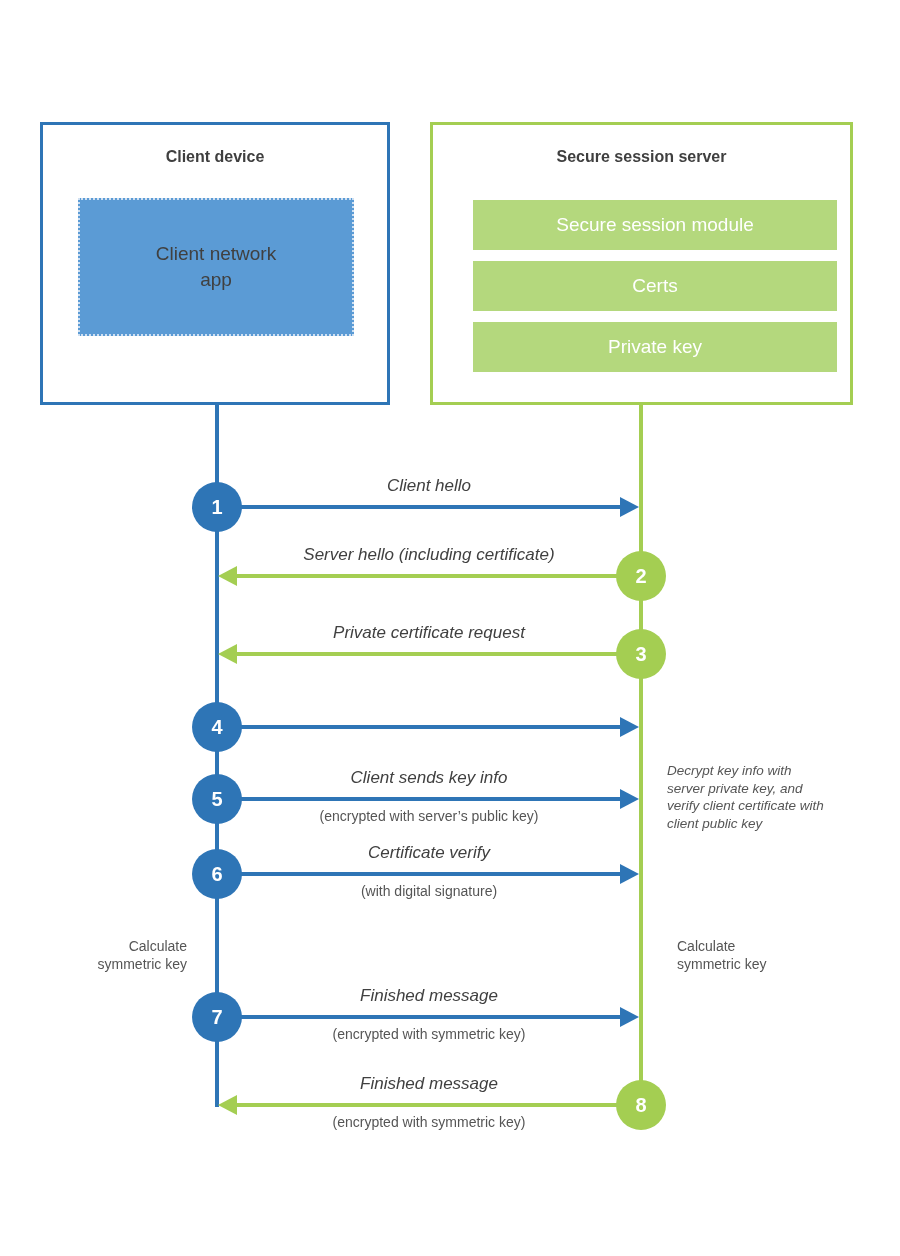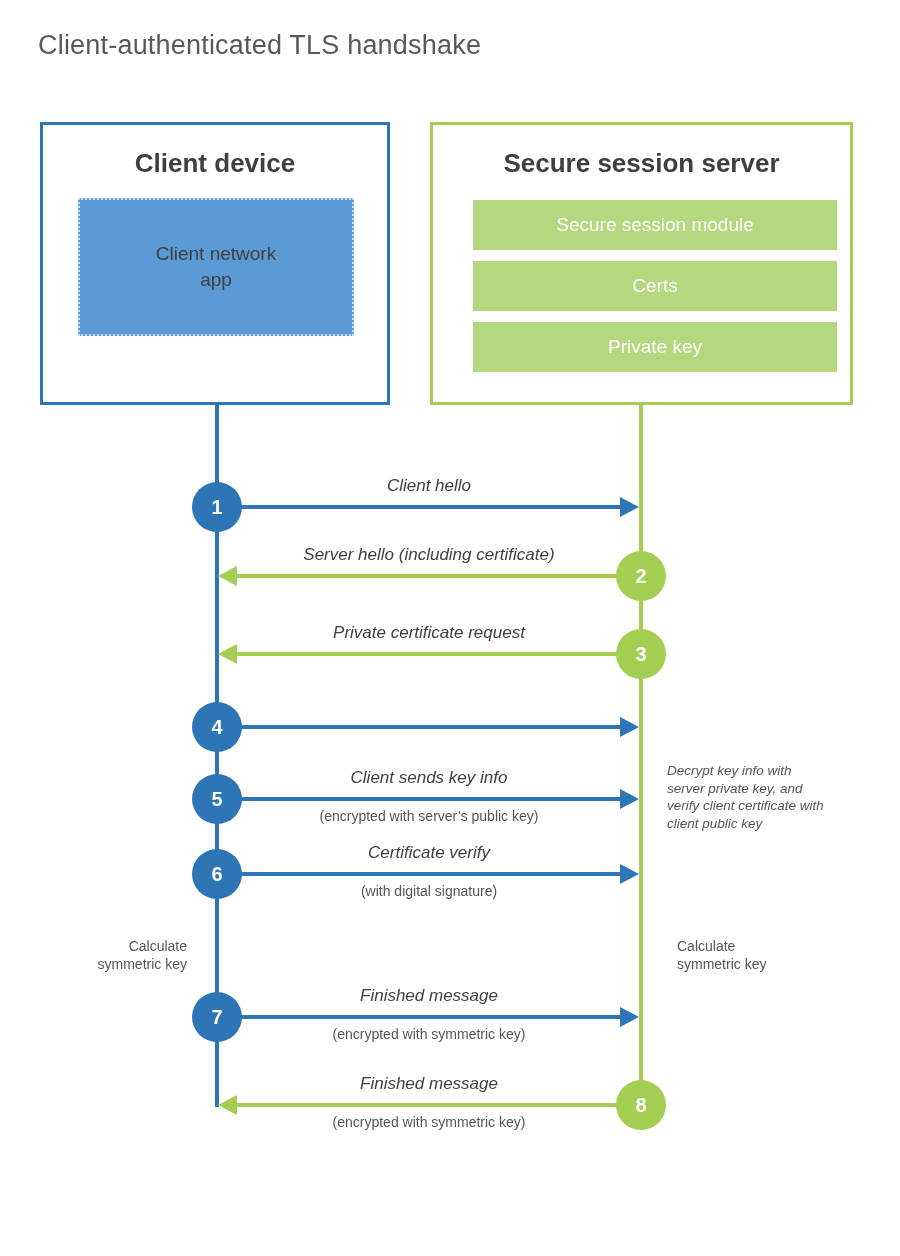--- a/index.html
+++ b/index.html
@@ -26,21 +26,21 @@
     top: 122px;
     height: 283px;
     background: #ffffff;
   }
   .actor.client { left: 40px; width: 350px; border: 3px solid #2e75b6; }
   .actor.server { left: 430px; width: 423px; border: 3px solid #a4ce52; }
   .actor-title {
     position: absolute;
     left: 0; right: 0; top: 23px;
     text-align: center;
-    font-size: 26px;
+    font-size: 16px;
     font-weight: 700;
     color: #3f3f3f;
   }
   .client-app {
     position: absolute;
     left: 35px; top: 73px;
     width: 276px; height: 138px;
     background: #5b9bd5;
     border: 2px dotted #cfe0f2;
     display: flex; align-items: center; justify-content: center;
@@ -122,21 +122,20 @@
   }
   .note-decrypt { left: 667px; top: 762px; width: 162px; font-style: italic; }
   .note-calc-left { left: 35px; top: 937px; width: 152px; text-align: right; font-size: 14px; }
   .note-calc-right { left: 677px; top: 937px; width: 130px; text-align: left; font-size: 14px; }
 </style>
 </head>
 <body>
 
 <div class="canvas">
 
-  <div class="page-title">Client-authenticated TLS handshake</div>
 
   <div class="actor client">
     <div class="actor-title">Client device</div>
     <div class="client-app">Client network
 app</div>
   </div>
 
   <div class="actor server">
     <div class="actor-title">Secure session server</div>
     <div class="server-bar b0">Secure session module</div>

